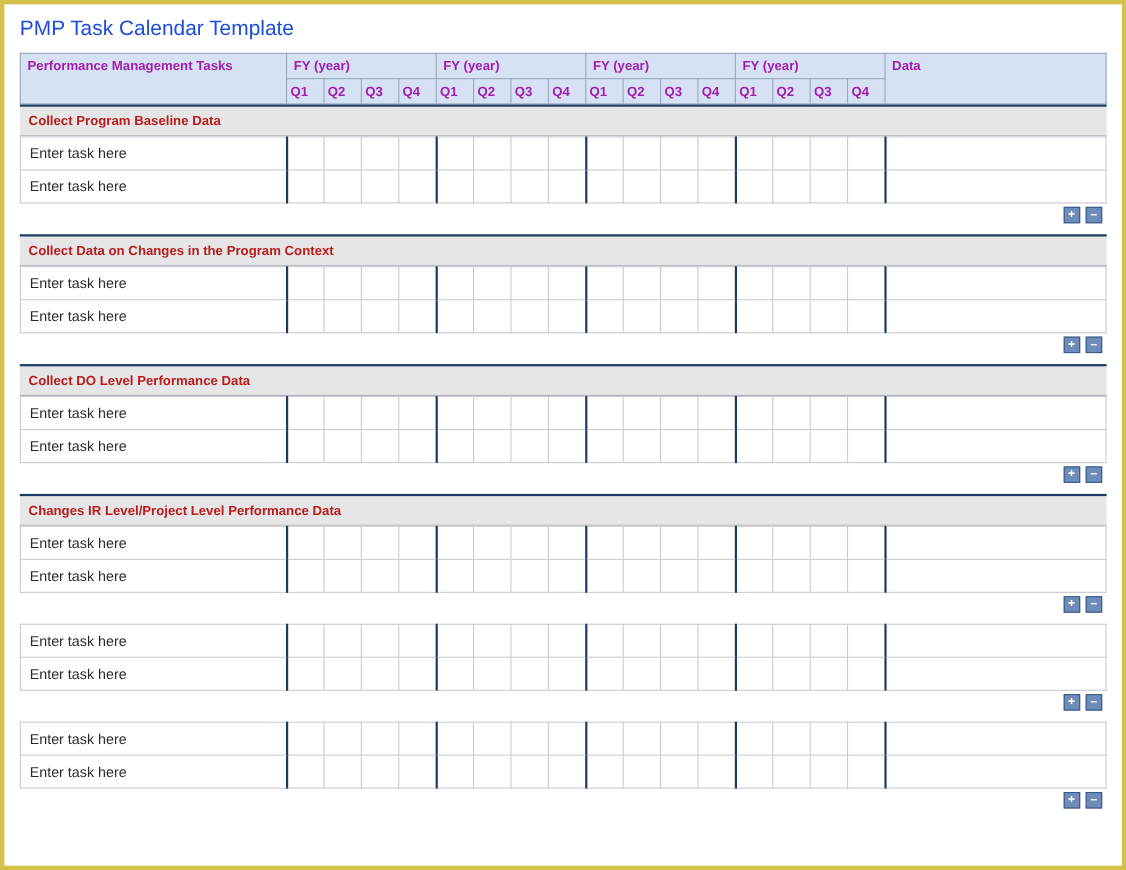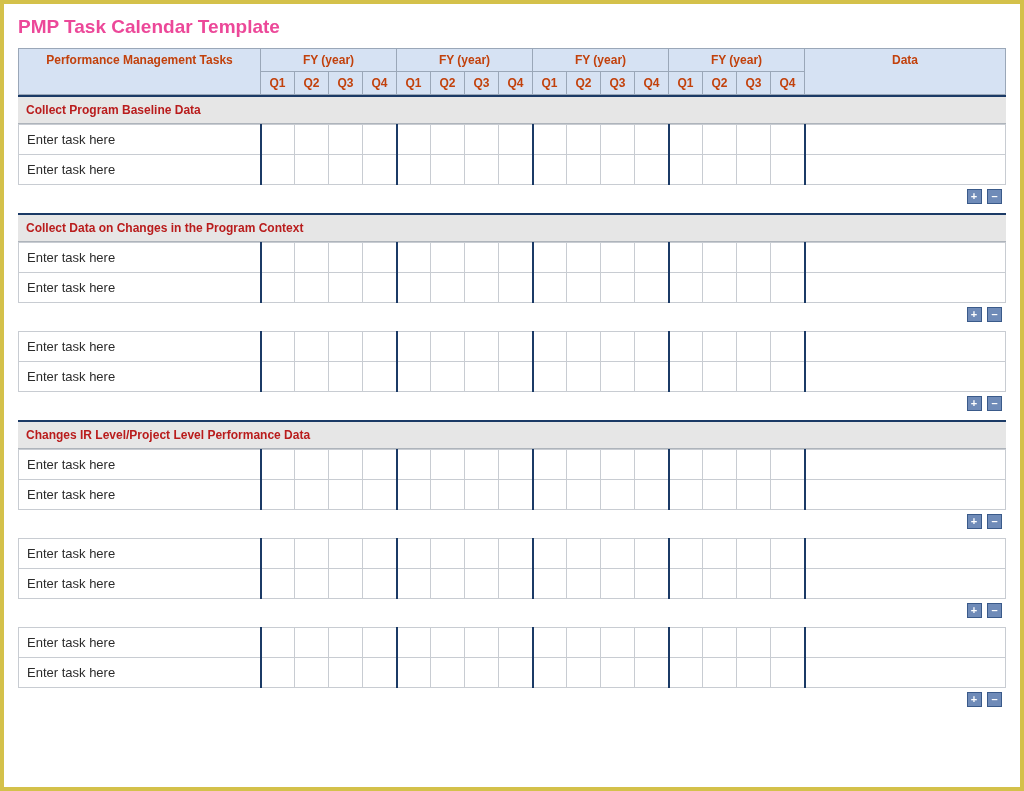--- a/index.html
+++ b/index.html
@@ -12,35 +12,35 @@
   }
   .frame {
     width: 1024px;
     height: 791px;
     border: 4px solid #d4c14a;
     padding: 12px 14px;
     background: #fff;
   }
   .page-title {
     font-size: 19px;
-    font-weight: bold;
-    color: #ec4899;
+    font-weight: normal;
+    color: #1d4ed8;
     margin-bottom: 10px;
   }
   table.header-table {
     width: 100%;
     border-collapse: collapse;
     background: #d6e2f3;
   }
   table.header-table th {
     border: 1px solid #9aa7b8;
     font-size: 12px;
     font-weight: bold;
-    color: #c2410c;
-    text-align: center;
+    color: #a21caf;
+    text-align: left;
     padding: 4px 6px;
     vertical-align: top;
   }
   .col-tasks { width: 242px; }
   .col-q { width: 34px; text-align:left; padding:4px 3px !important; }
   .col-fy { width:136px; }
   .col-notes { }
 
   .section {
     margin-bottom: 8px;
@@ -228,20 +228,21 @@
         <td class="d-notes notes-boundary"></td>
       </tr>
     </tbody>
         </table>
     <div class="controls">
       <span class="ctrl-btn">+</span>
       <span class="ctrl-btn">–</span>
     </div>
   </div>
       <div class="section">
+    <div class="section-header">Collect DO Level Performance Data</div>
     <table class="data-table">
       <tbody>
             <tr>
         <td class="d-tasks">Enter task here</td>
         <td class="d-q fy-boundary"></td>
               <td class="d-q"></td>
               <td class="d-q"></td>
               <td class="d-q"></td>
               <td class="d-q fy-boundary"></td>
               <td class="d-q"></td>

